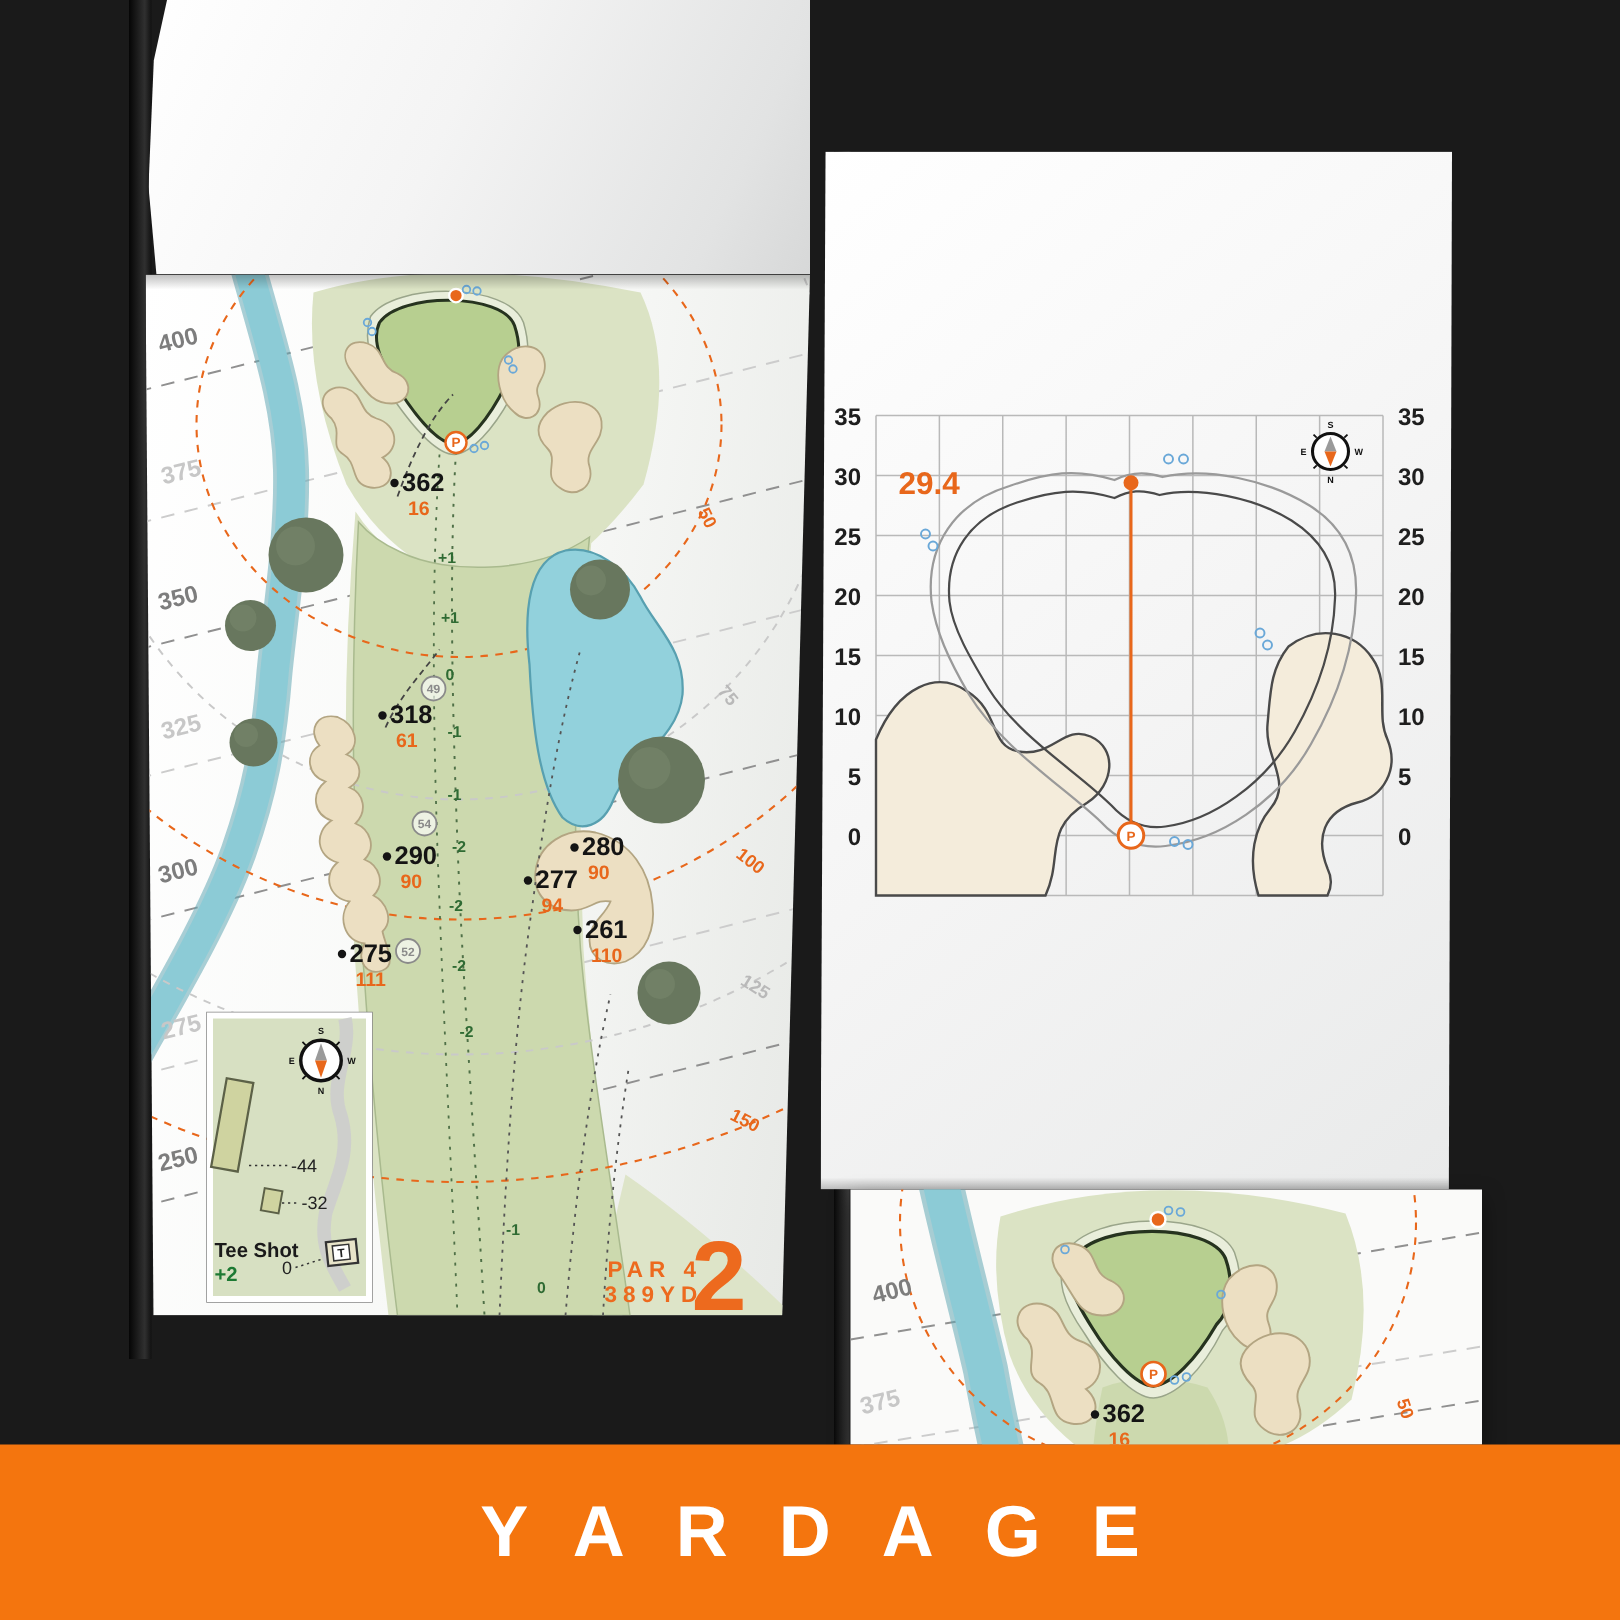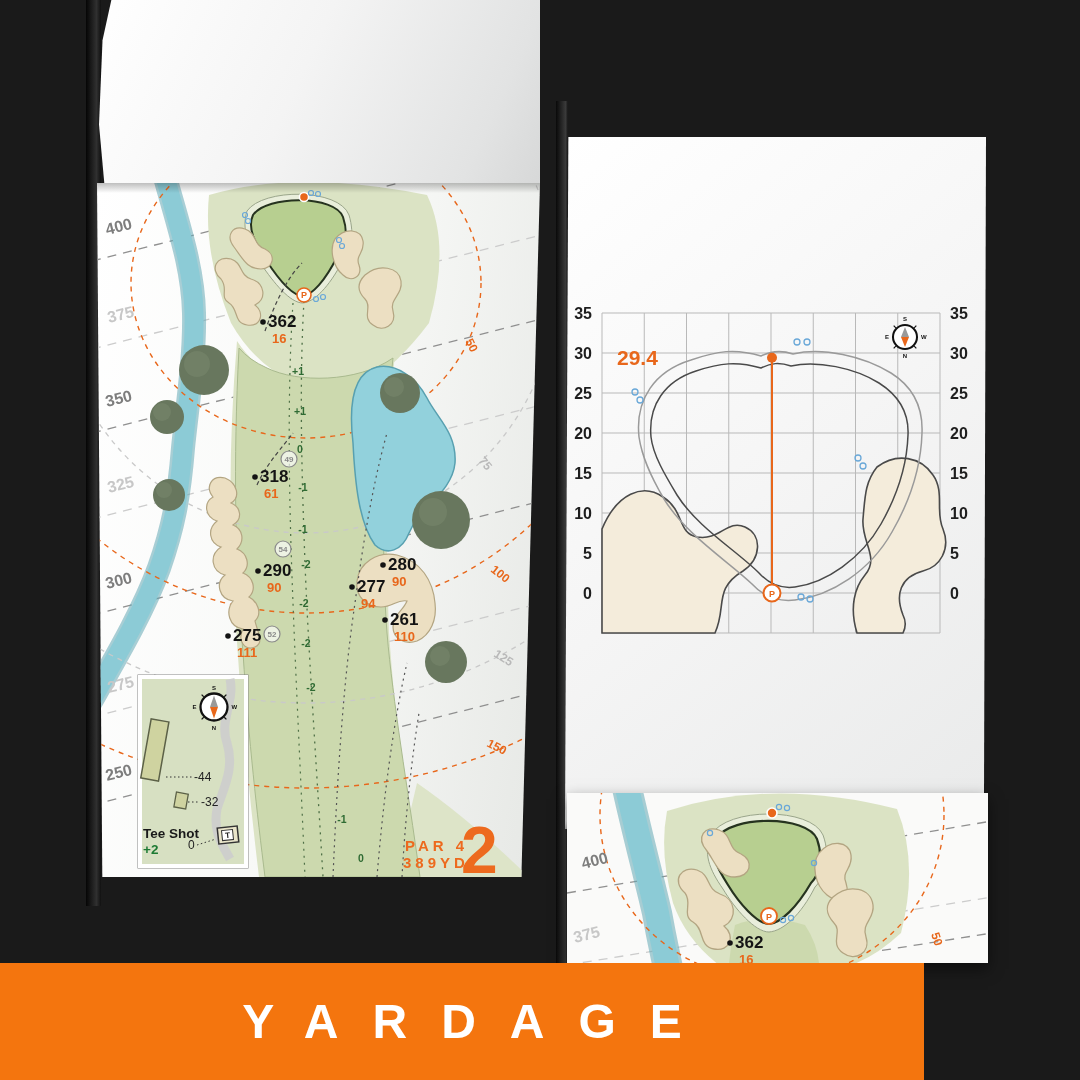--- a/index.html
+++ b/index.html
@@ -15,30 +15,30 @@
   .map-page{position:absolute;left:97px;top:183px;width:443px;height:694px;
     background:linear-gradient(100deg,#ffffff 0%,#f7f8f6 55%,#e6e8e5 100%);
     clip-path:polygon(0 0,100% 0,95.8% 100%,1.2% 100%);
     box-shadow:0 12px 28px rgba(0,0,0,.55);}
   .map-page svg,.chart-page svg,.lower-page svg{display:block;}
   .page-top-shade{position:absolute;left:97px;top:183px;width:443px;height:10px;
     background:linear-gradient(#00000040,transparent);pointer-events:none;}
   
   .spine-right{position:absolute;left:556px;top:101px;width:12px;height:862px;
     background:linear-gradient(90deg,#090909,#3a3a3a 80%,#161616);}
-  .chart-page{position:absolute;left:565px;top:101px;width:421px;height:692px;
+  .chart-page{position:absolute;left:547px;top:101px;width:421px;height:692px;
     background:linear-gradient(140deg,#ffffff 0%,#f5f5f5 50%,#e9eaea 100%);
     clip-path:polygon(.8% 0,100% 0,99.5% 100%,0 100%);
-    box-shadow:0 4px 10px rgba(0,0,0,.6);margin-top:36px;}
+    box-shadow:0 4px 10px rgba(0,0,0,.6);}
   .chart-page:after{content:"";position:absolute;left:0;bottom:0;width:100%;height:8px;
     background:linear-gradient(transparent,rgba(0,0,0,.22));}
   .lower-page{position:absolute;left:567px;top:793px;width:421px;height:170px;
     background:#fafaf9;box-shadow:0 6px 14px rgba(0,0,0,.5);}
   
-  .banner{position:absolute;left:0;top:963px;width:924px;height:117px;
+  .banner{position:absolute;left:0;top:963px;width:1080px;height:117px;
     display:flex;align-items:center;justify-content:center;}
   .banner span{color:#ffffff;font-weight:bold;font-size:48px;letter-spacing:34px;margin-right:-34px;}
   
   text{font-family:"Liberation Sans",sans-serif;}
   .dl-dark{fill:#7d7d7d;font-weight:bold;font-size:16px;}
   .dl-light{fill:#c7c7c7;font-weight:bold;font-size:16px;}
   .line-dark{stroke:#909090;stroke-width:1.3;stroke-dasharray:9 7;fill:none;}
   .line-light{stroke:#cccccc;stroke-width:1.3;stroke-dasharray:9 7;fill:none;}
   .arc-orange{stroke:#E8671B;stroke-width:1.4;stroke-dasharray:5 5;fill:none;}
   .arc-gray{stroke:#c9c9c9;stroke-width:1.3;stroke-dasharray:5 5;fill:none;}

